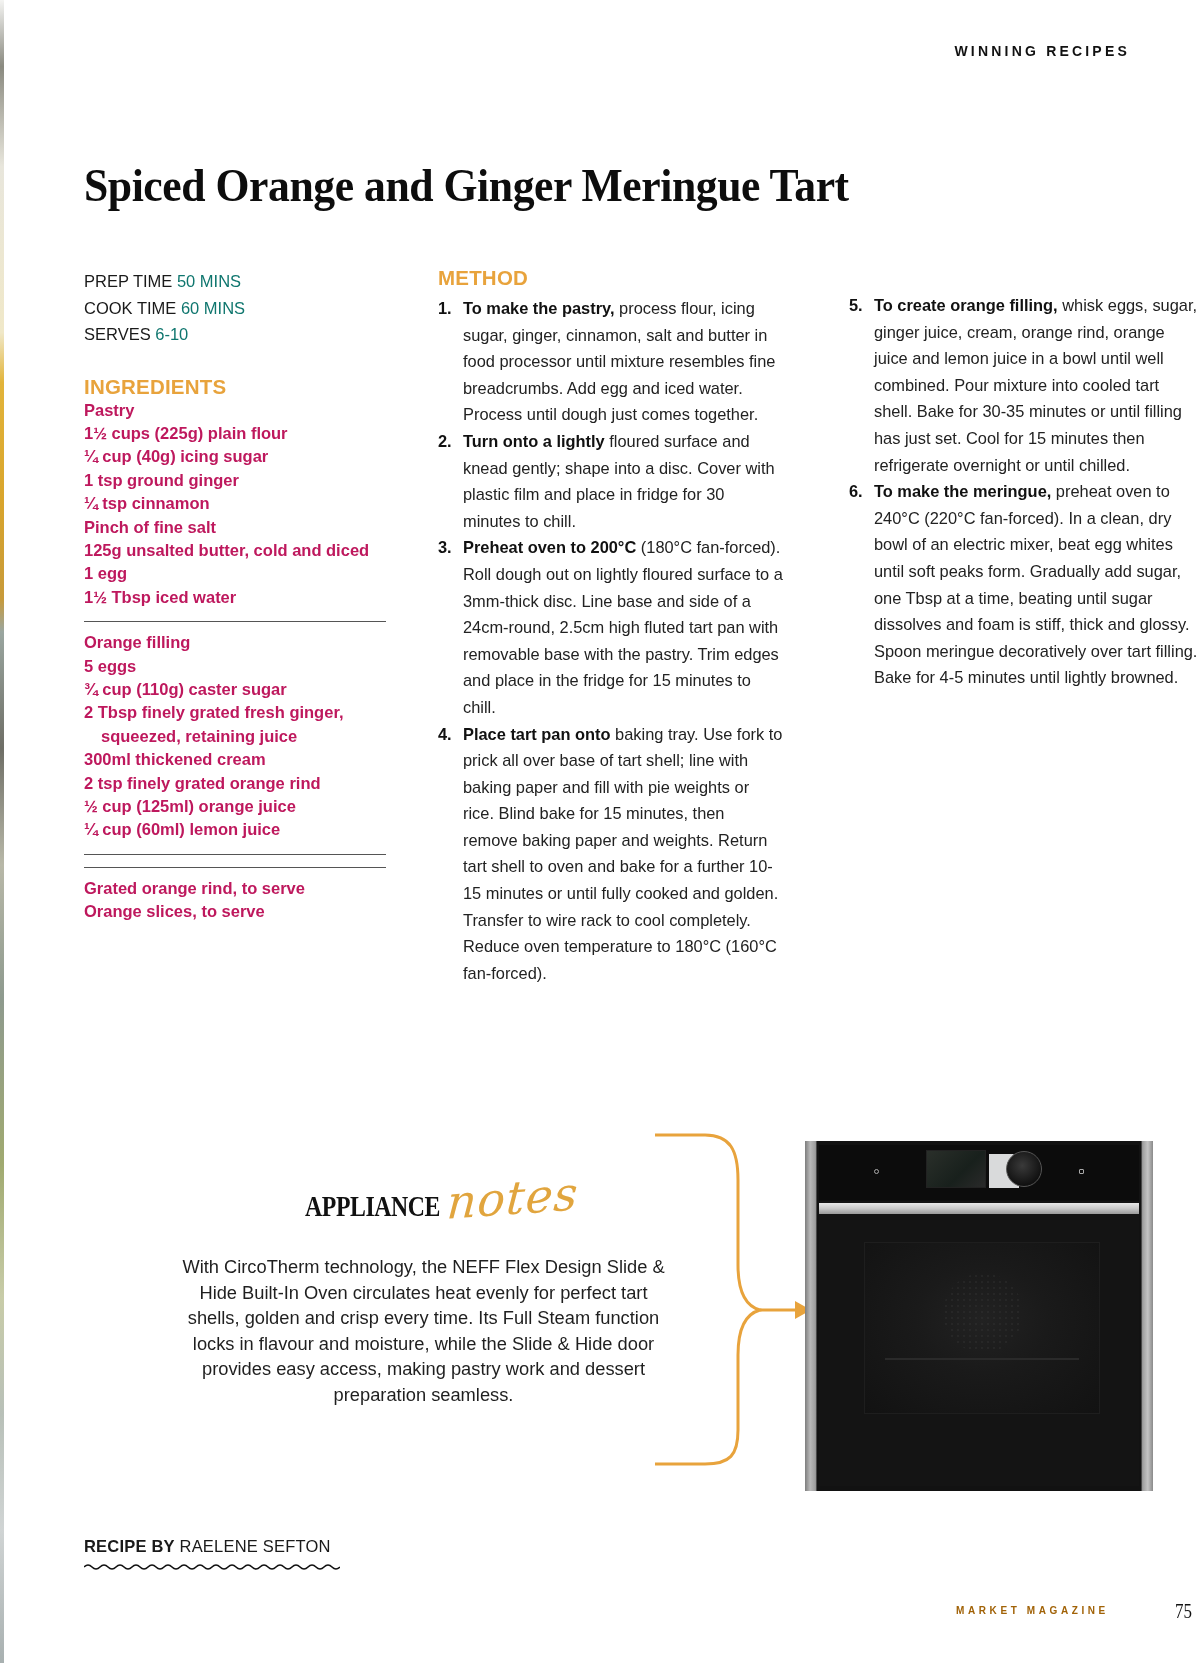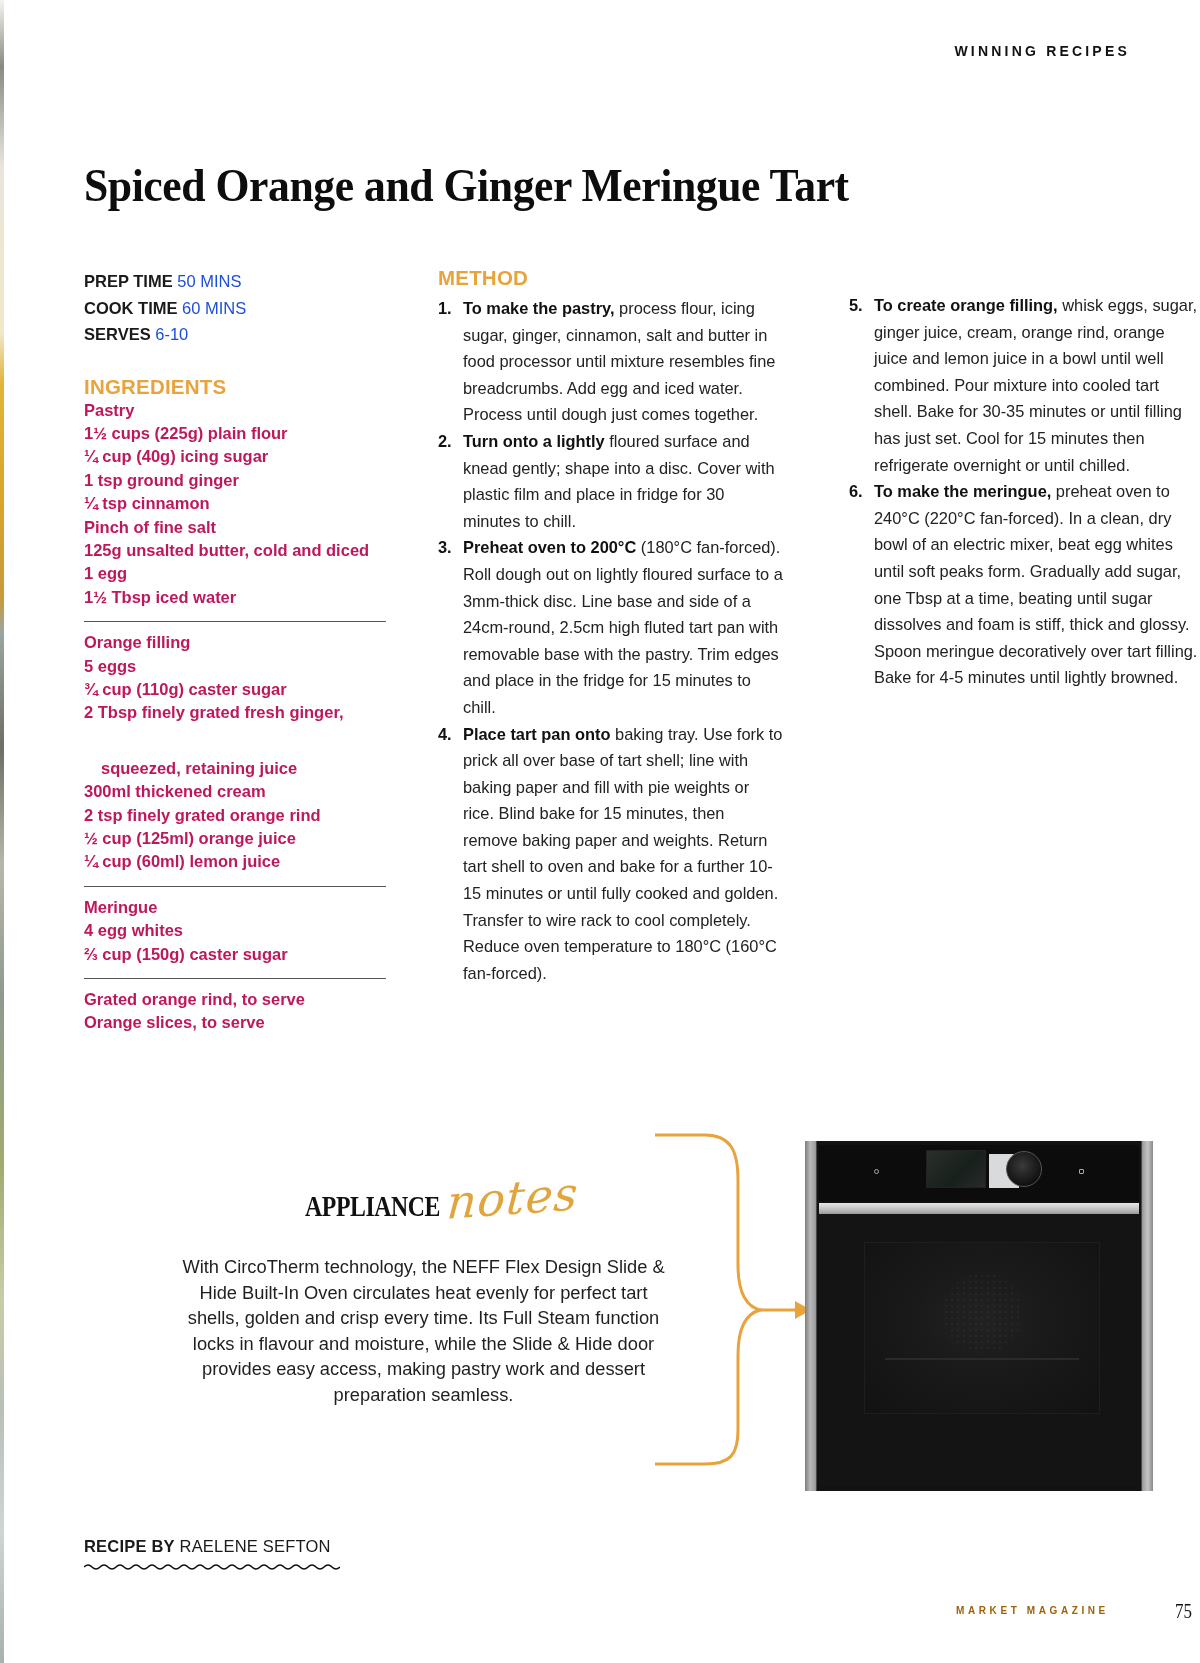--- a/index.html
+++ b/index.html
@@ -21,31 +21,31 @@
     position: absolute; left: 84px; top: 158px;
     font-family: "Liberation Serif", "DejaVu Serif", serif; font-weight: bold;
     font-size: 47px; letter-spacing: -0.5px; color: #0d0d0d;
     transform: scaleX(0.93); transform-origin: left top;
     white-space: nowrap;
   }
 
   
   .col-left { position: absolute; left: 84px; top: 268px; width: 300px; }
   .meta-line { font-size: 16.5px; line-height: 26.5px; color: #1a1a1a; }
-  .meta-line .k { font-weight: bold; }
-  .meta-line .v { font-weight: normal; color: #1d4ed8; }
+  .meta-line .k { font-weight: normal; }
+  .meta-line .v { font-weight: normal; color: #0f766e; }
 
   .heading-orange {
     color: #e8a33c; font-weight: bold; font-size: 20.5px; letter-spacing: 0.2px;
   }
   .ing-heading { margin-top: 27px; line-height: 24px; }
   .ing-list { list-style: none; font-size: 16.5px; line-height: 23.4px; color: #be185d; }
   .ing-list li { font-weight: 600; }
   .ing-list li.sub { font-weight: bold; }
-  .ing-list li.indent { padding-left: 17px; margin-top: 32px; }
+  .ing-list li.indent { padding-left: 17px; }
   .ing-divider { height: 1px; background: #555; margin: 12px 0 9px 0; width: 302px; }
 
   
   .col-method { position: absolute; top: 265px; }
   .col-mid { left: 438px; width: 345px; }
   .col-right { left: 849px; width: 352px; }
   .method-heading { line-height: 26px; margin-bottom: 4px; }
   .steps { list-style: none; }
   .step { position: relative; padding-left: 25px; font-size: 16.4px; line-height: 26.6px; color: #222; }
   .step .num { position: absolute; left: 0; top: 0; font-weight: bold; color: #111; }
@@ -174,25 +174,20 @@
     <li>¾ cup (110g) caster sugar</li>
     <li>2 Tbsp finely grated fresh ginger,</li>
     <li class="indent">squeezed, retaining juice</li>
     <li>300ml thickened cream</li>
     <li>2 tsp finely grated orange rind</li>
     <li>½ cup (125ml) orange juice</li>
     <li>¼ cup (60ml) lemon juice</li>
   </ul>
   <div class="ing-divider"></div>
 
-  <ul class="ing-list">
-    <li class="sub">Meringue</li>
-    <li>4 egg whites</li>
-    <li>⅔ cup (150g) caster sugar</li>
-  </ul>
   <div class="ing-divider"></div>
 
   <ul class="ing-list">
     <li>Grated orange rind, to serve</li>
     <li>Orange slices, to serve</li>
   </ul>
 </div>
 
 <div class="col-method col-mid">
   <div class="heading-orange method-heading">METHOD</div>

